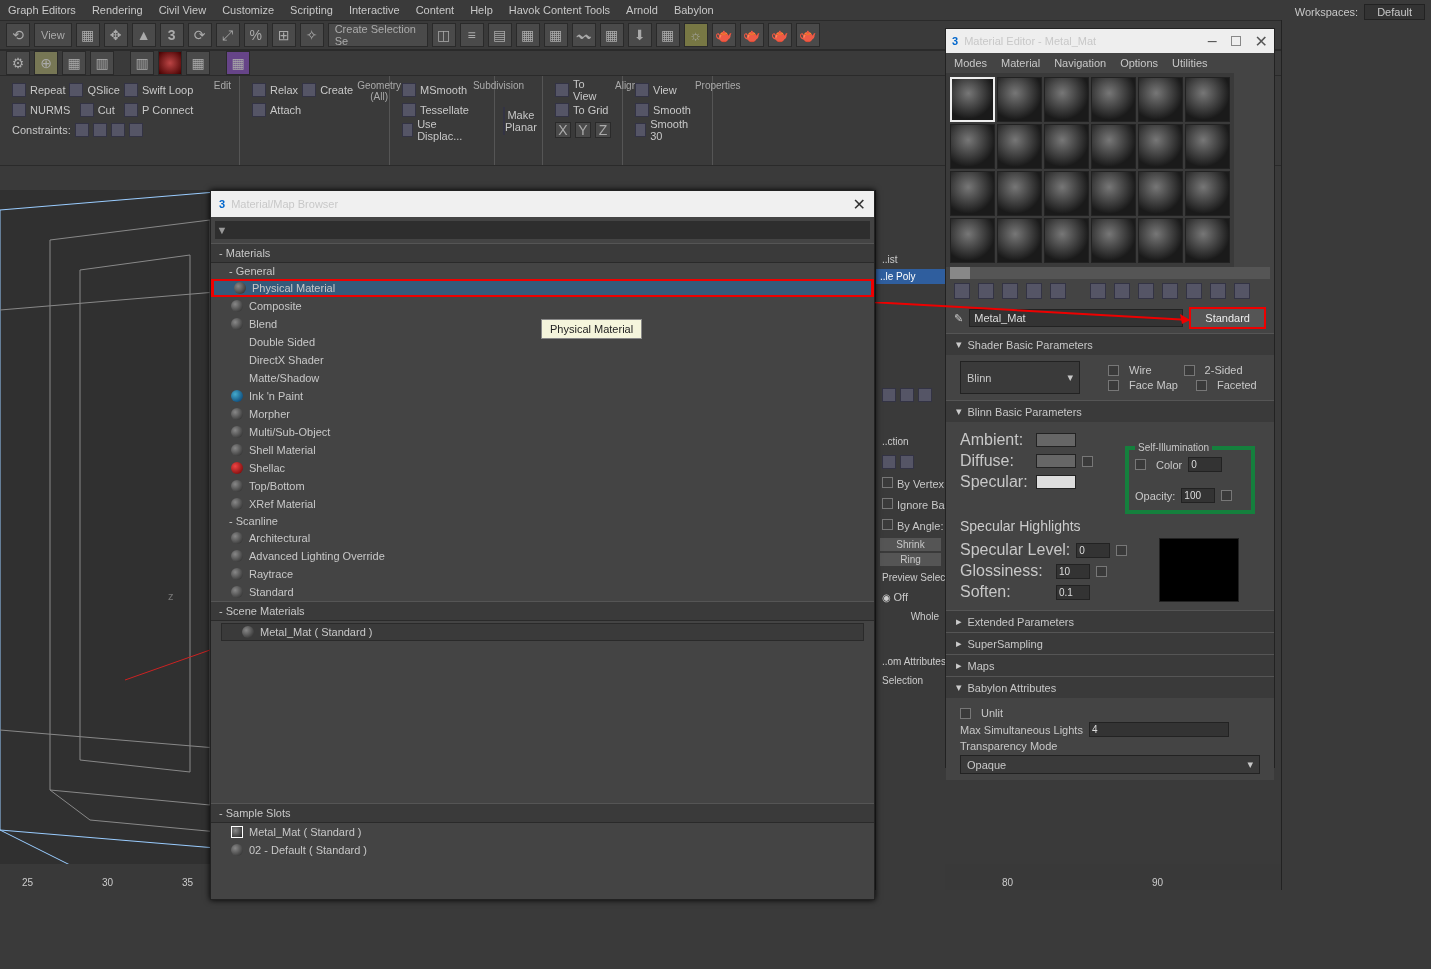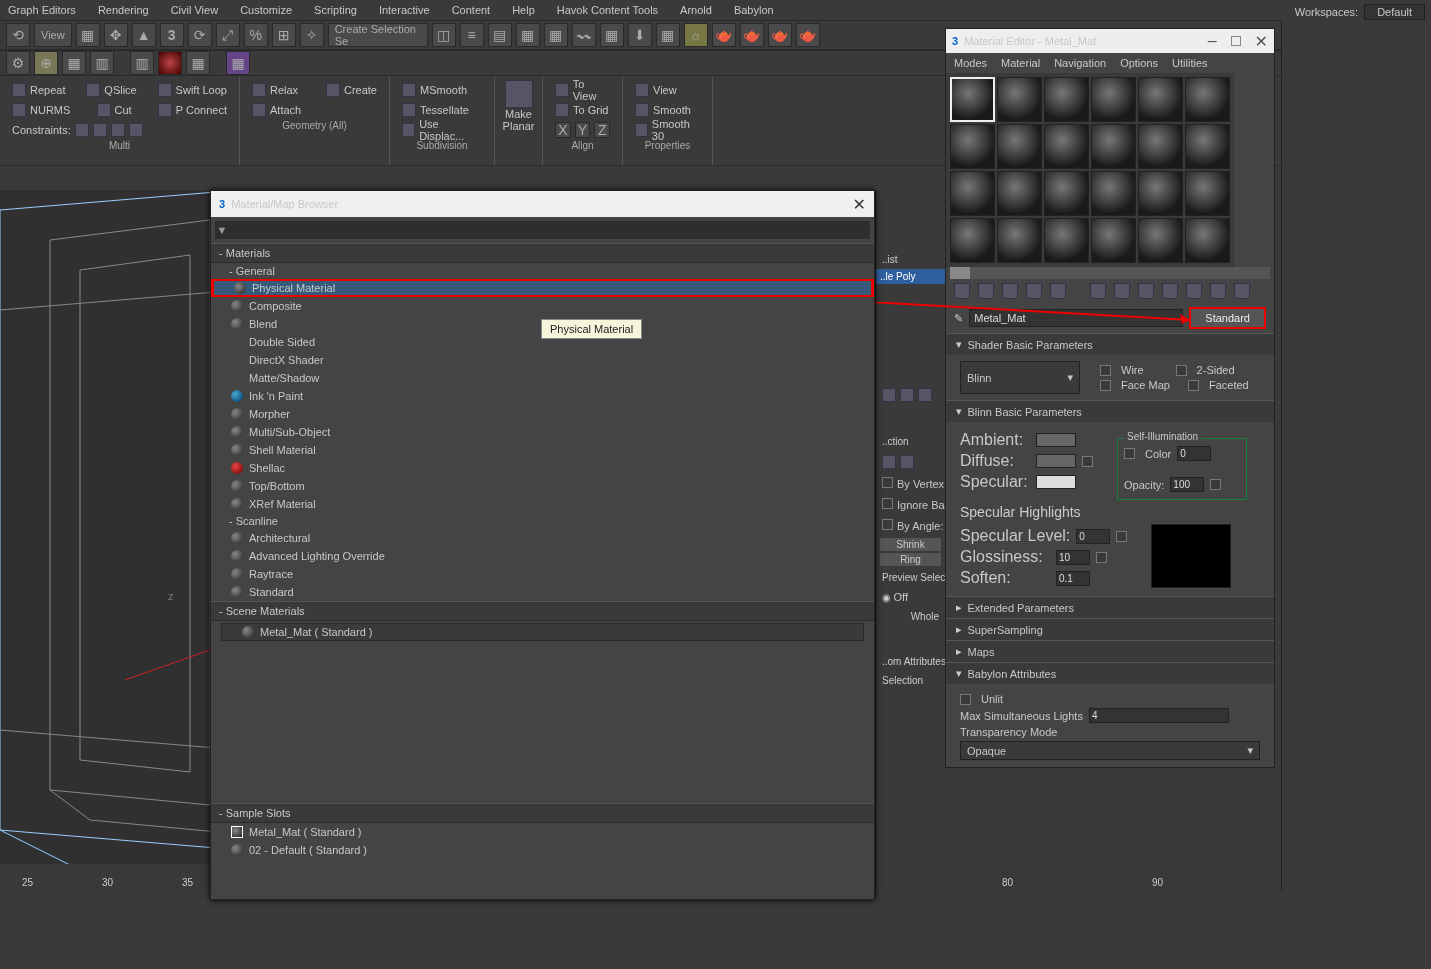--- a/index.html
+++ b/index.html
@@ -1,23 +1,23 @@
 <!DOCTYPE html>
 <html><head>
 <meta charset="utf-8">
 <style>
 *{box-sizing:border-box;margin:0;padding:0;font-family:"Segoe UI",Tahoma,sans-serif;font-size:11px;color:#c8c8c8;user-select:none}
 body{background:#3a3a3a;width:1431px;height:969px;overflow:hidden;position:relative}
-.menubar{height:20px;background:#3a3a3a;display:flex;align-items:center;padding:0 8px;gap:22px}
+.menubar{height:20px;background:#3a3a3a;display:flex;align-items:center;padding:0 8px;gap:16px}
 .menubar span{cursor:pointer}
 .toolbar{height:30px;background:#3a3a3a;display:flex;align-items:center;padding:0 6px;gap:4px;border-top:1px solid #2a2a2a;border-bottom:1px solid #2a2a2a}
 .tbtn{width:24px;height:24px;background:#4a4a4a;border:1px solid #2a2a2a;display:flex;align-items:center;justify-content:center;font-size:14px;color:#aaa}
 .tbtn.wide{width:auto;padding:0 6px;font-size:11px}
 .ribbon{height:90px;background:#3a3a3a;display:flex;border-bottom:1px solid #2a2a2a}
-.rgroup{border-right:1px solid #555;padding:4px 8px;display:flex;flex-direction:column;}
+.rgroup{border-right:1px solid #555;padding:4px 8px;display:flex;flex-direction:row;justify-content:space-between}
 .rgroup .lbl{text-align:center;color:#aaa;font-size:10px}
 .ritem{display:flex;align-items:center;gap:4px;height:20px;padding:0 4px}
 .ricon{width:14px;height:14px;background:#556;border:1px solid #334}
 .viewport{position:absolute;left:0;top:190px;width:940px;height:680px;background:#303030}
 .viewport svg{width:100%;height:100%}
 .ruler{position:absolute;left:0;bottom:0;height:26px;width:940px;background:#393939;display:flex;align-items:flex-end}
 .ruler span{position:absolute;bottom:2px;color:#ccc;font-size:10px}
 
 
 .mmb{position:absolute;left:210px;top:190px;width:665px;height:710px;background:#444;border:1px solid #222;box-shadow:0 0 6px #000;z-index:20}
@@ -69,22 +69,22 @@
 .drop{background:#3a3a3a;border:1px solid #222;padding:2px 6px;display:flex;align-items:center;justify-content:space-between}
 .side-icons{position:absolute;right:2px;top:76px;width:20px;display:flex;flex-direction:column;gap:6px}
 .side-icons .si{width:18px;height:18px;background:#445;border:1px solid #223}
 .ws{position:absolute;right:6px;top:4px;color:#ccc;font-size:11px;display:flex;align-items:center;gap:6px}
 .ws .dd{background:#333;border:1px solid #222;padding:1px 12px}
 .redline{position:absolute;left:870px;top:302px;width:320px;height:30px;z-index:18;pointer-events:none}
 .timeline-r{position:absolute;right:0;bottom:0;height:26px;width:490px;background:#393939}
 .timeline-r span{position:absolute;bottom:2px;color:#ccc;font-size:10px}
 .speclbl{font-size:14px;color:#ccc;margin:4px 0}
 .hlblack{width:80px;height:64px;background:#000;border:1px solid #222}
-.half{display:flex;gap:20px}
-.grp{border:1px solid #15803d;padding:4px 6px;position:relative;margin-top:10px}
+.half{display:flex;gap:28px}
+.grp{border:4px solid #15803d;padding:4px 6px;position:relative;margin-top:18px}
 .grp .glbl{position:absolute;top:-8px;left:6px;background:#444;padding:0 3px;font-size:10px}
 </style>
 </head>
 <body>
 
 <div class="menubar">
   <span>Graph Editors</span>
   <span>Rendering</span>
   <span>Civil View</span>
   <span>Customize</span>
@@ -163,21 +163,21 @@
           <span>P Connect</span>
         </div>
       <div class="ritem">
           <span>Constraints:</span>
           <span class="ricon"></span>
           <span class="ricon"></span>
           <span class="ricon"></span>
           <span class="ricon"></span>
         </div>
     </div>
-    <div class="lbl">Multi</div>
+    <div class="lbl">Edit</div>
   </div>
   <div class="rgroup" style="width:150px">
     <div>
       <div class="ritem">
           <span class="ricon"></span>
           <span>Relax</span>
           <span style="margin-left:auto" class="ricon"></span>
           <span>Create</span>
         </div>
       <div class="ritem">

